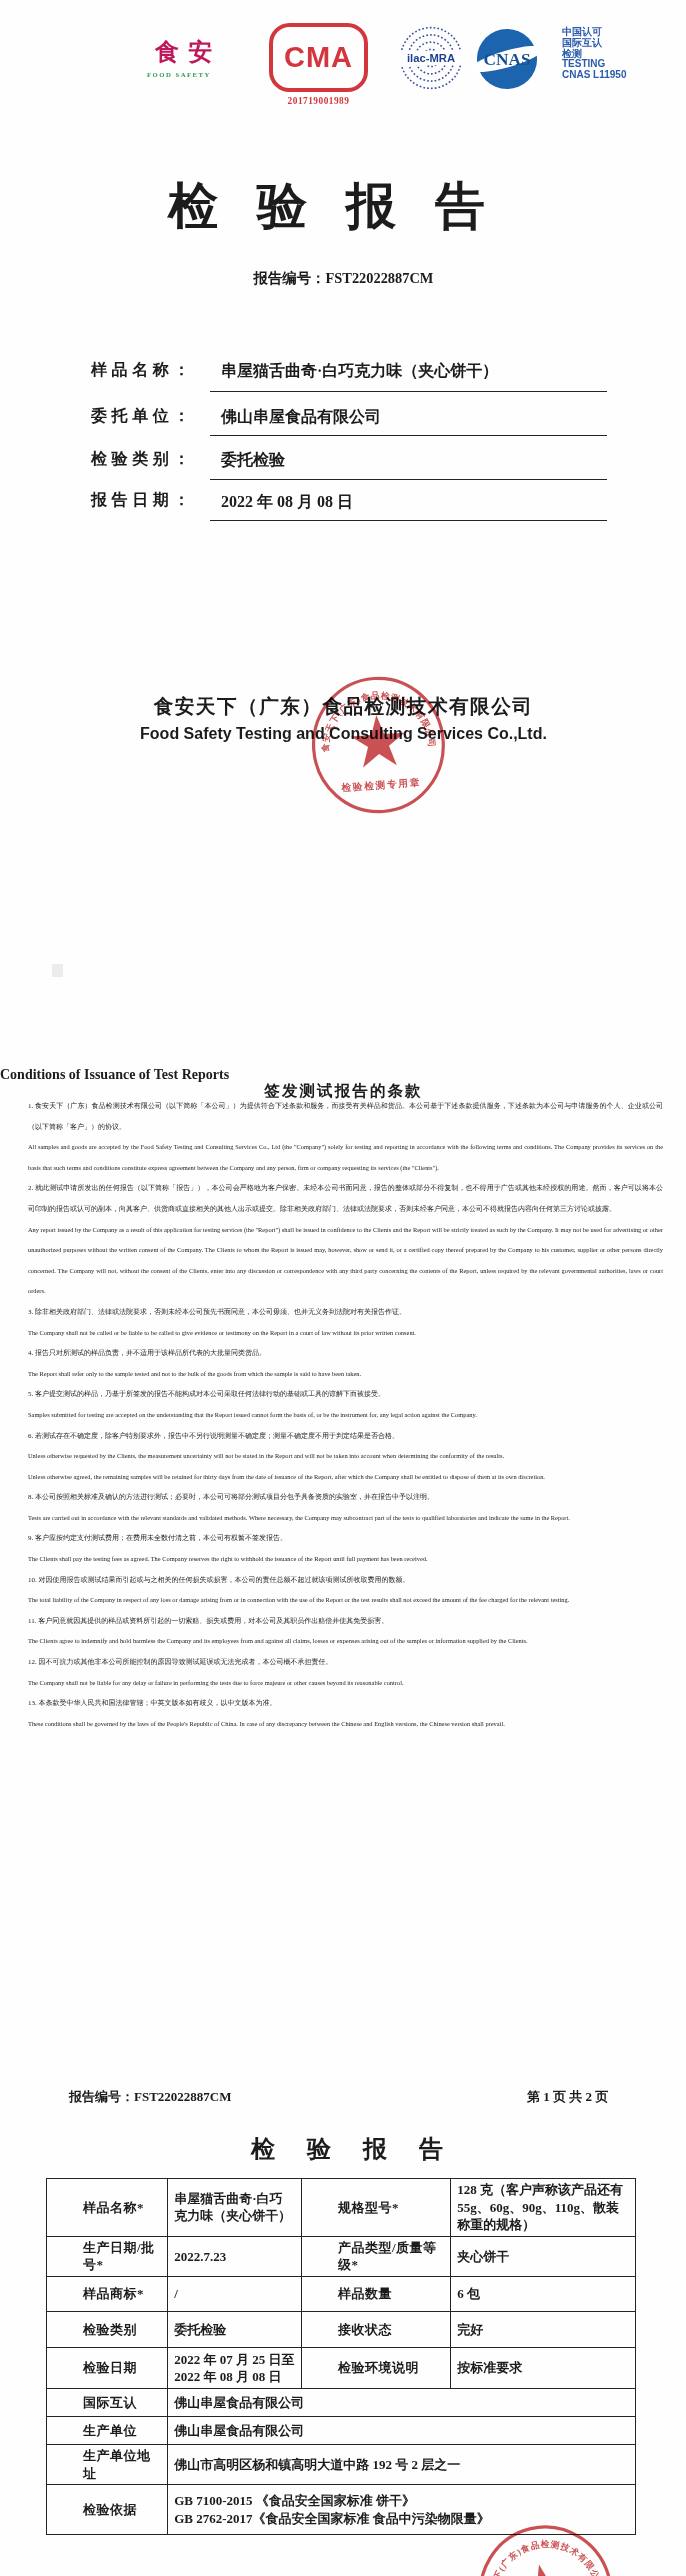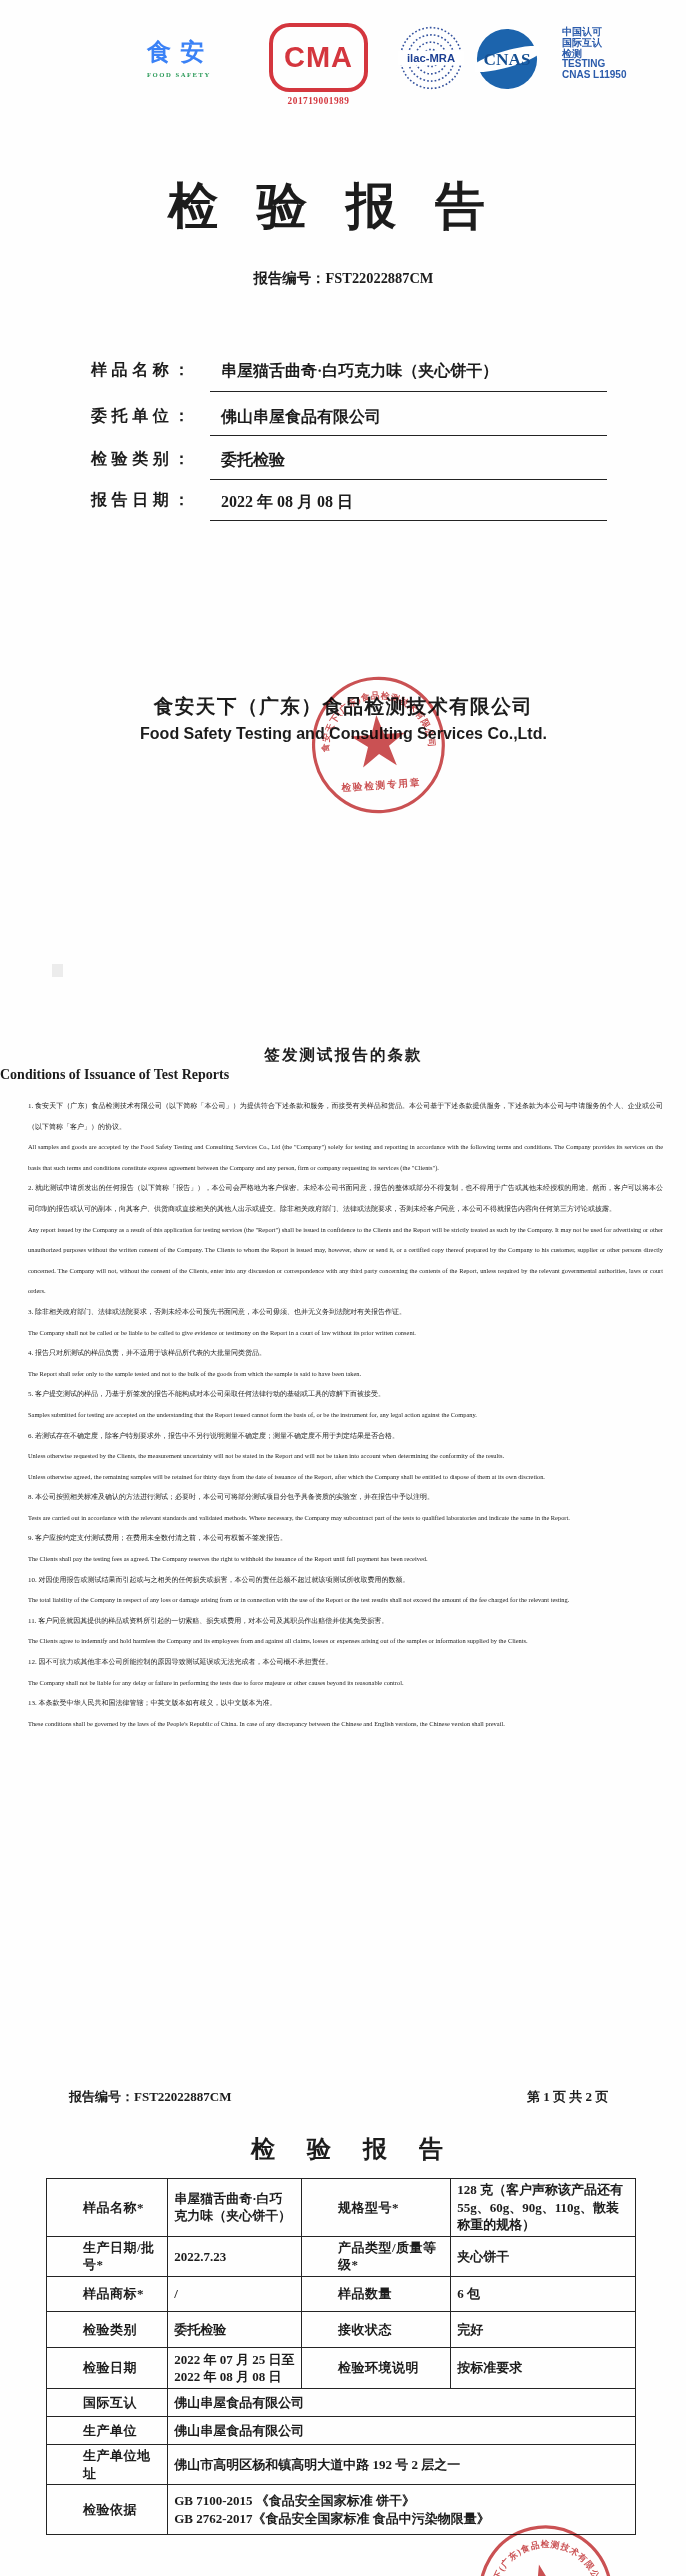--- a/index.html
+++ b/index.html
@@ -1,20 +1,20 @@
 <!DOCTYPE html>
 <html style="font-size:8.2px"><head>
 <meta charset="utf-8">
 <style>
   html,body{margin:0;padding:0;background:#ffffff;}
   #canvas{position:relative;width:687px;height:4120px;background:#fefefe;overflow:hidden;
           font-family:"Liberation Serif","DejaVu Serif",serif;color:#1c1c1c;}
   .abs{position:absolute;}
   
-  .shian-cn{font-size:24px;font-weight:700;color:#3b82f6;letter-spacing:9.3px;line-height:1;}
+  .shian-cn{font-size:24px;font-weight:700;color:#be185d;letter-spacing:9.3px;line-height:1;margin-left:8px;}
   .shian-en{font-size:6.7px;font-weight:700;color:#2a9a58;letter-spacing:1.5px;}
   .cma-badge{width:91px;height:61px;border:4.1px solid #d4363e;border-radius:20.6px;
              display:flex;align-items:center;justify-content:center;}
   .cma-txt{font-size:29px;font-weight:900;color:#d4363e;letter-spacing:1px;font-family:"Liberation Sans",sans-serif;}
   .cma-no{width:99px;text-align:center;font-size:9.3px;font-weight:700;color:#d4363e;letter-spacing:0.5px;}
   .cnas-side{font-size:10px;font-weight:700;color:#2b5bab;line-height:10.8px;font-family:"Liberation Sans",sans-serif;}
   
   .cover-title{font-size:50px;font-weight:700;letter-spacing:39px;line-height:1;white-space:nowrap;}
   .report-line-big{font-size:14.4px;font-weight:700;}
   .f-label{font-size:16px;font-weight:700;letter-spacing:4.6px;white-space:nowrap;}
@@ -124,21 +124,21 @@
         <text font-size="19" font-weight="bold" fill="#c4393b" letter-spacing="2">
           <textPath href="#arc1" startOffset="0">食安天下(广东)食品检测技术有限公司</textPath>
         </text>
         <text x="150" y="245" text-anchor="middle" font-size="21" font-weight="bold" fill="#c4393b" letter-spacing="4">检验检测专用章</text>
       </svg>
     </div>
   </section>
 
   <section>
     <div class="abs speck" style="left:52px;top:964px;width:11.3px;height:13.4px;"></div>
-    <div class="abs terms-title-cn" style="left:0;top:1045px;">签发测试报告的条款</div>
+    <div class="abs terms-title-cn" style="left:0;top:1081px;">签发测试报告的条款</div>
     <div class="abs terms-title-en" style="left:0;top:1067px;">Conditions of Issuance of Test Reports</div>
 
     <div class="abs terms-body" style="left:28px;top:1096px;">
       <p class="t-cn">1. 食安天下（广东）食品检测技术有限公司（以下简称「本公司」）为提供符合下述条款和服务，而接受有关样品和货品。本公司基于下述条款提供服务，下述条款为本公司与申请服务的个人、企业或公司（以下简称「客户」）的协议。</p>
       <p class="t-en">All samples and goods are accepted by the Food Safety Testing and Consulting Services Co., Ltd (the "Company") solely for testing and reporting in accordance with the following terms and conditions. The Company provides its services on the basis that such terms and conditions constitute express agreement between the Company and any person, firm or company requesting its services (the "Clients").</p>
       <p class="t-cn">2. 就此测试申请所发出的任何报告（以下简称「报告」），本公司会严格地为客户保密。未经本公司书面同意，报告的整体或部分不得复制，也不得用于广告或其他未经授权的用途。然而，客户可以将本公司印制的报告或认可的副本，向其客户、供货商或直接相关的其他人出示或提交。除非相关政府部门、法律或法院要求，否则未经客户同意，本公司不得就报告内容向任何第三方讨论或披露。</p>
       <p class="t-en">Any report issued by the Company as a result of this application for testing services (the "Report") shall be issued in confidence to the Clients and the Report will be strictly treated as such by the Company. It may not be used for advertising or other unauthorized purposes without the written consent of the Company. The Clients to whom the Report is issued may, however, show or send it, or a certified copy thereof prepared by the Company to his customer, supplier or other persons directly concerned. The Company will not, without the consent of the Clients, enter into any discussion or correspondence with any third party concerning the contents of the Report, unless required by the relevant governmental authorities, laws or court orders.</p>
       <p class="t-cn">3. 除非相关政府部门、法律或法院要求，否则未经本公司预先书面同意，本公司毋须、也并无义务到法院对有关报告作证。</p>
       <p class="t-en">The Company shall not be called or be liable to be called to give evidence or testimony on the Report in a court of law without its prior written consent.</p>
       <p class="t-cn">4. 报告只对所测试的样品负责，并不适用于该样品所代表的大批量同类货品。</p>

